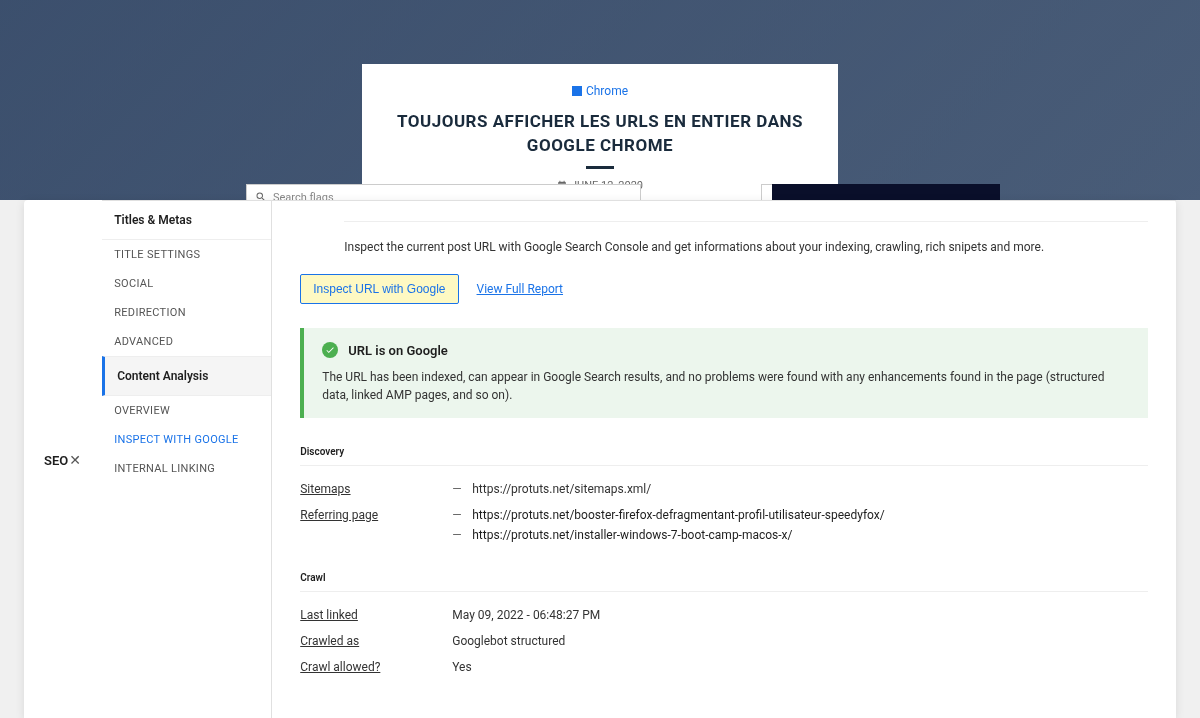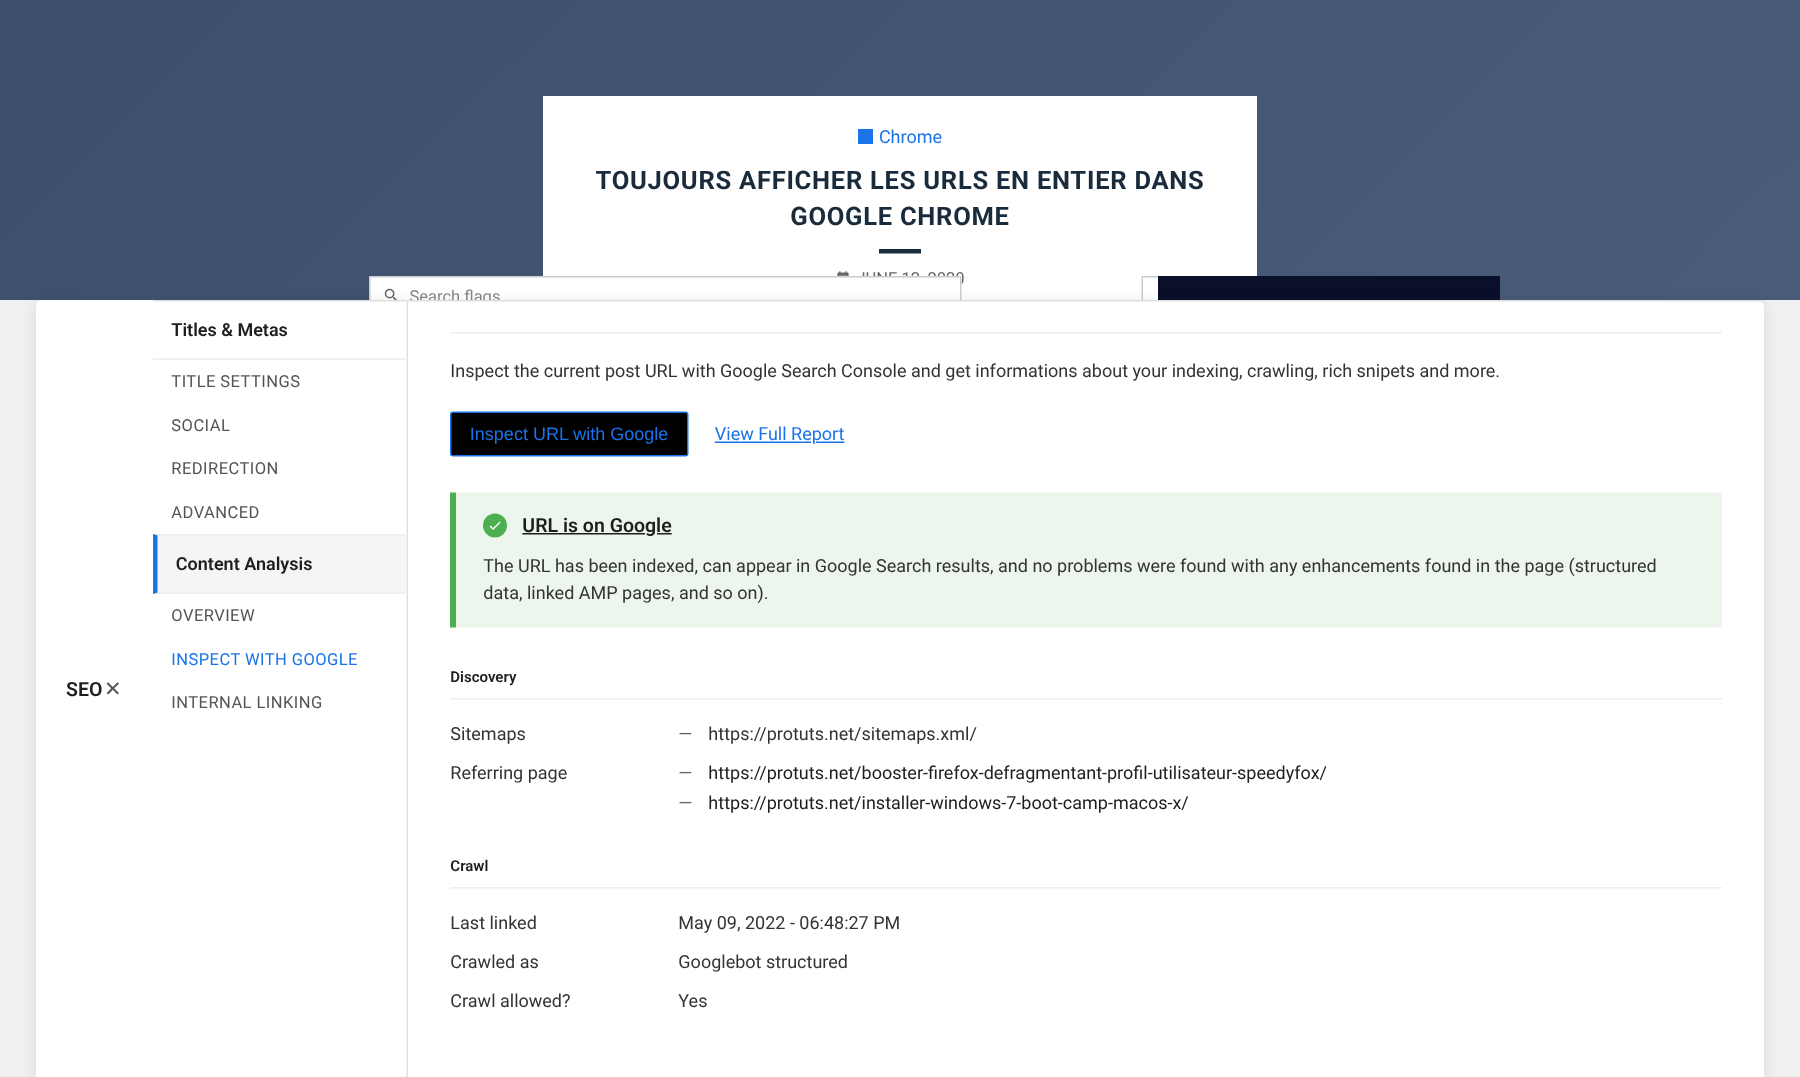--- a/index.html
+++ b/index.html
@@ -28,36 +28,36 @@
 
 .panel-body { display: flex; flex: 1; overflow: hidden; border-top: 1px solid #e0e0e0; }
 .sidebar { width: 170px; border-right: 1px solid #e0e0e0; padding: 0; }
 .sidebar-item { padding: 10px 12px; font-size: 11px; color: #555; cursor: pointer; text-transform: uppercase; letter-spacing: 0.3px;}
 .sidebar-item.heading { font-weight: 600; text-transform: none; font-size: 12px; color: #1e1e1e; padding: 12px 12px; letter-spacing: 0; border-bottom: 1px solid #eee;}
 .sidebar-item.active-heading { font-weight: 600; text-transform: none; font-size: 12px; color: #1e1e1e; padding: 12px 12px; background: #f5f5f5; border-left: 3px solid #1a73e8; letter-spacing: 0; border-bottom: 1px solid #eee; border-top: 1px solid #eee;}
 .sidebar-item.sub { padding: 8px 12px; }
 .sidebar-item.active-sub { color: #1a73e8; }
 
 .content { flex: 1; padding: 20px 28px; overflow-y: auto; }
-.content-desc { font-size: 12px; color: #333; margin-bottom: 20px; border-top: 1px solid #eee; padding-top: 18px;}
+.content-desc { font-size: 12px; color: #333; margin-bottom: 20px; border-top: 1px solid #eee; padding-top: 18px; margin-left: 44px;}
 .action-row { display: flex; align-items: center; gap: 18px; margin-bottom: 24px; }
-.inspect-btn { border: 1px solid #1a73e8; color: #1a73e8; background: #000000; padding: 7px 12px; font-size: 12px; cursor: pointer; border-radius: 2px; }
+.inspect-btn { border: 1px solid #1a73e8; color: #1a73e8; background: #fef9c3; padding: 7px 12px; font-size: 12px; cursor: pointer; border-radius: 2px; }
 .view-link { color: #1a73e8; font-size: 12px; text-decoration: underline; cursor: pointer; }
 
 .status-box { background: #ecf6ed; border-left: 4px solid #4caf50; padding: 14px 18px; margin-bottom: 28px; }
 .status-head { display: flex; align-items: center; gap: 10px; margin-bottom: 10px; }
 .check-icon { width: 16px; height: 16px; border-radius: 50%; background: #4caf50; display: flex; align-items: center; justify-content: center; }
 .check-icon svg { width: 10px; height: 10px; fill: #fff; }
-.status-title { font-weight: 600; font-size: 13px; color: #1e1e1e; text-decoration: underline; }
+.status-title { font-weight: 600; font-size: 13px; color: #1e1e1e; }
 .status-desc { font-size: 12px; color: #333; line-height: 1.5; }
 
 .section { margin-bottom: 24px; }
 .section-title { font-weight: 600; font-size: 10px; color: #1e1e1e; margin-bottom: 10px; padding-bottom: 8px; border-bottom: 1px solid #eee; }
 .data-row { display: flex; padding: 6px 0; font-size: 12px; align-items: flex-start; }
-.data-label { width: 152px; color: #333; flex-shrink: 0; }
+.data-label { width: 152px; color: #333; flex-shrink: 0; text-decoration: underline; }
 .data-dash { width: 20px; color: #666; flex-shrink: 0; }
 .data-value { color: #333; flex: 1; }
 .data-value-multi { display: flex; flex-direction: column; gap: 6px; }
 .data-value-line { display: flex; }
 .data-value-dash { width: 20px; color: #666; }
 </style>
 </head>
 <body>
 
 <div class="hero-bg">

